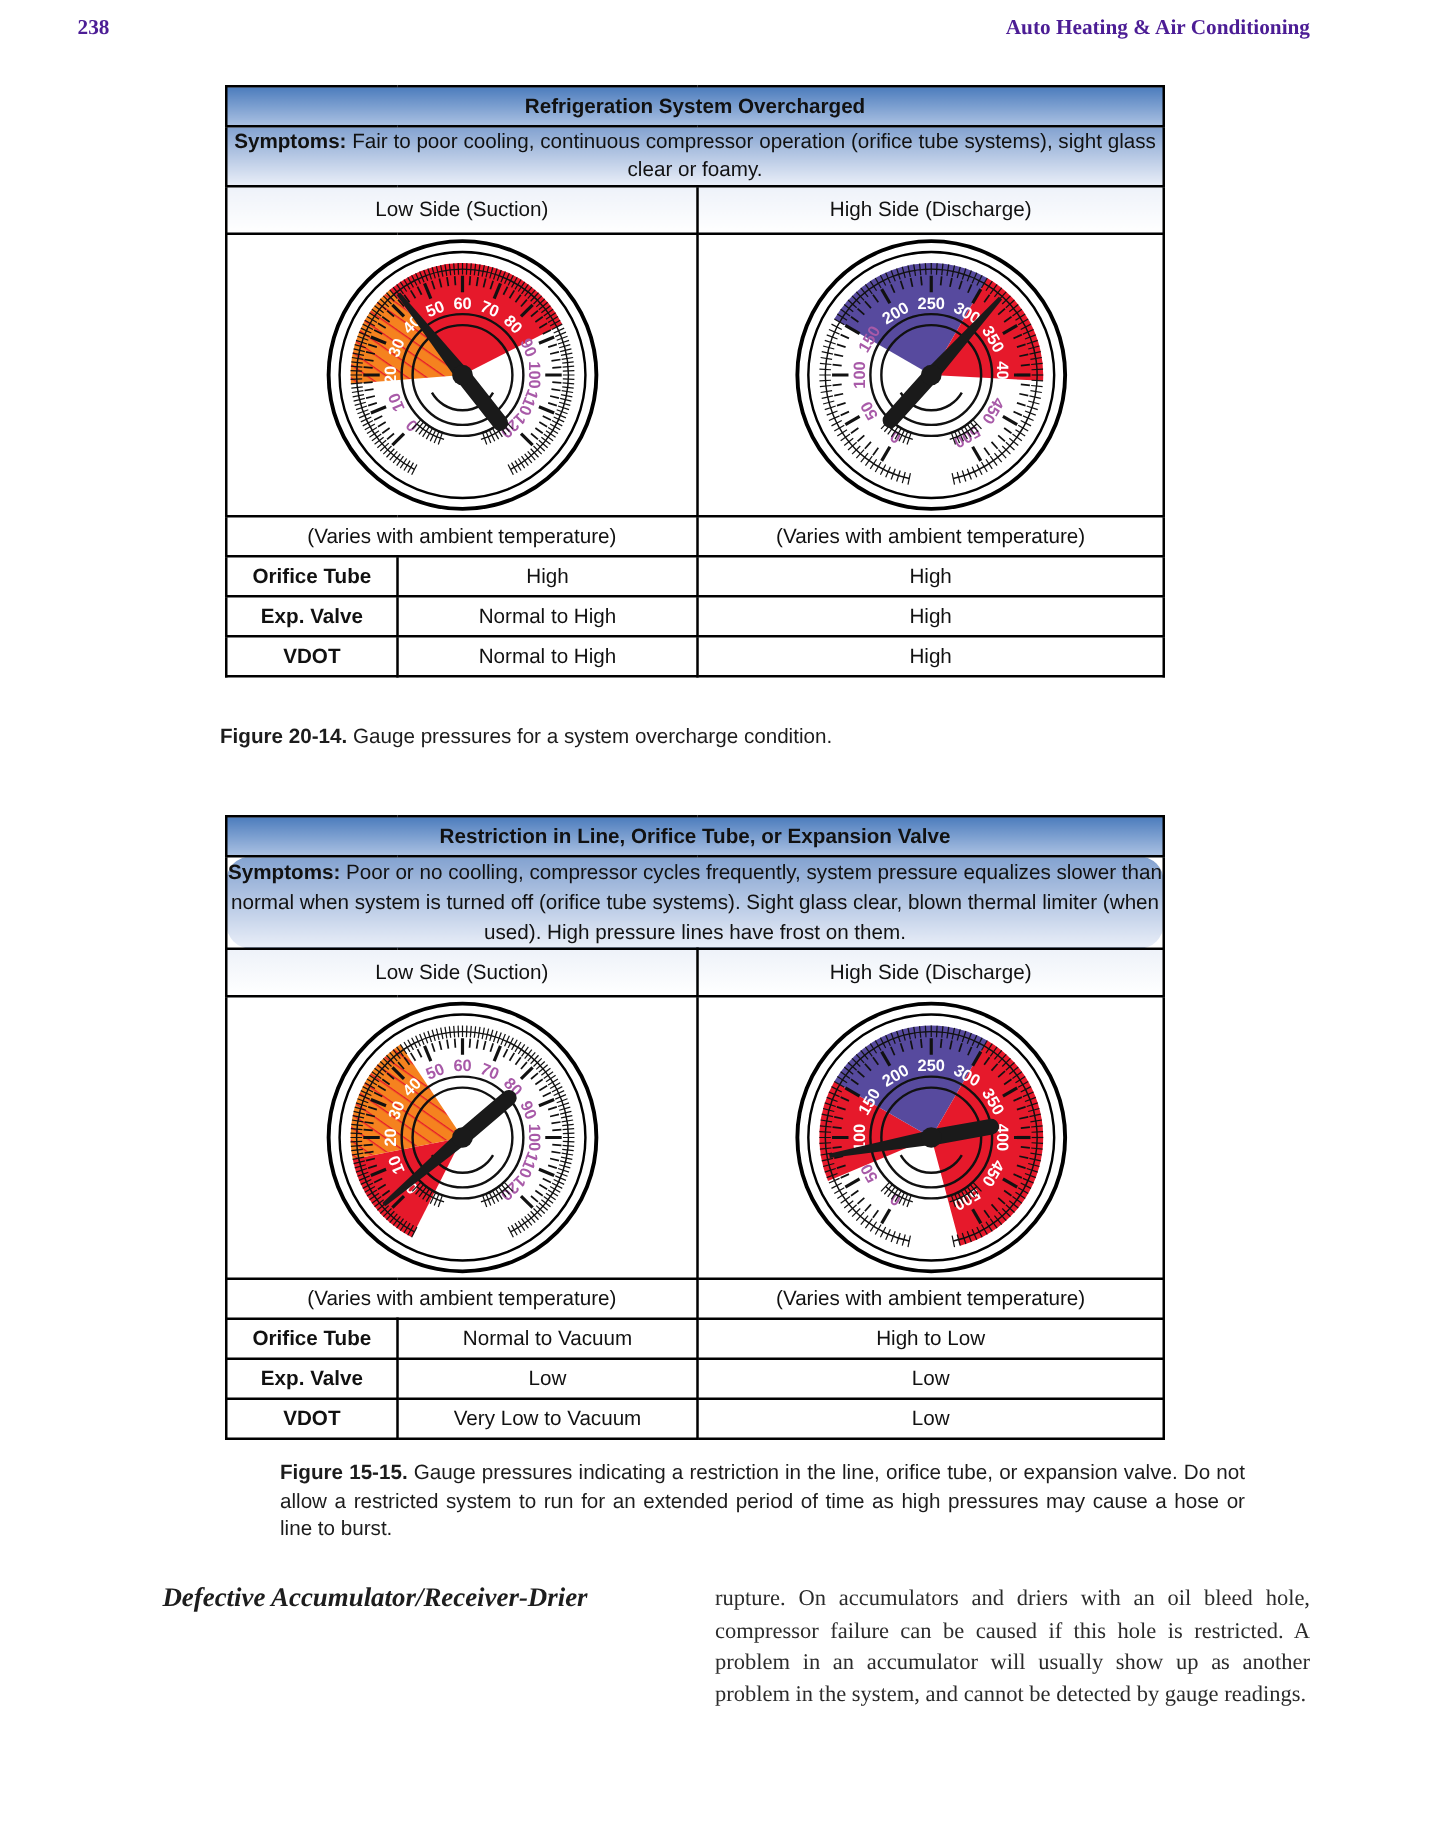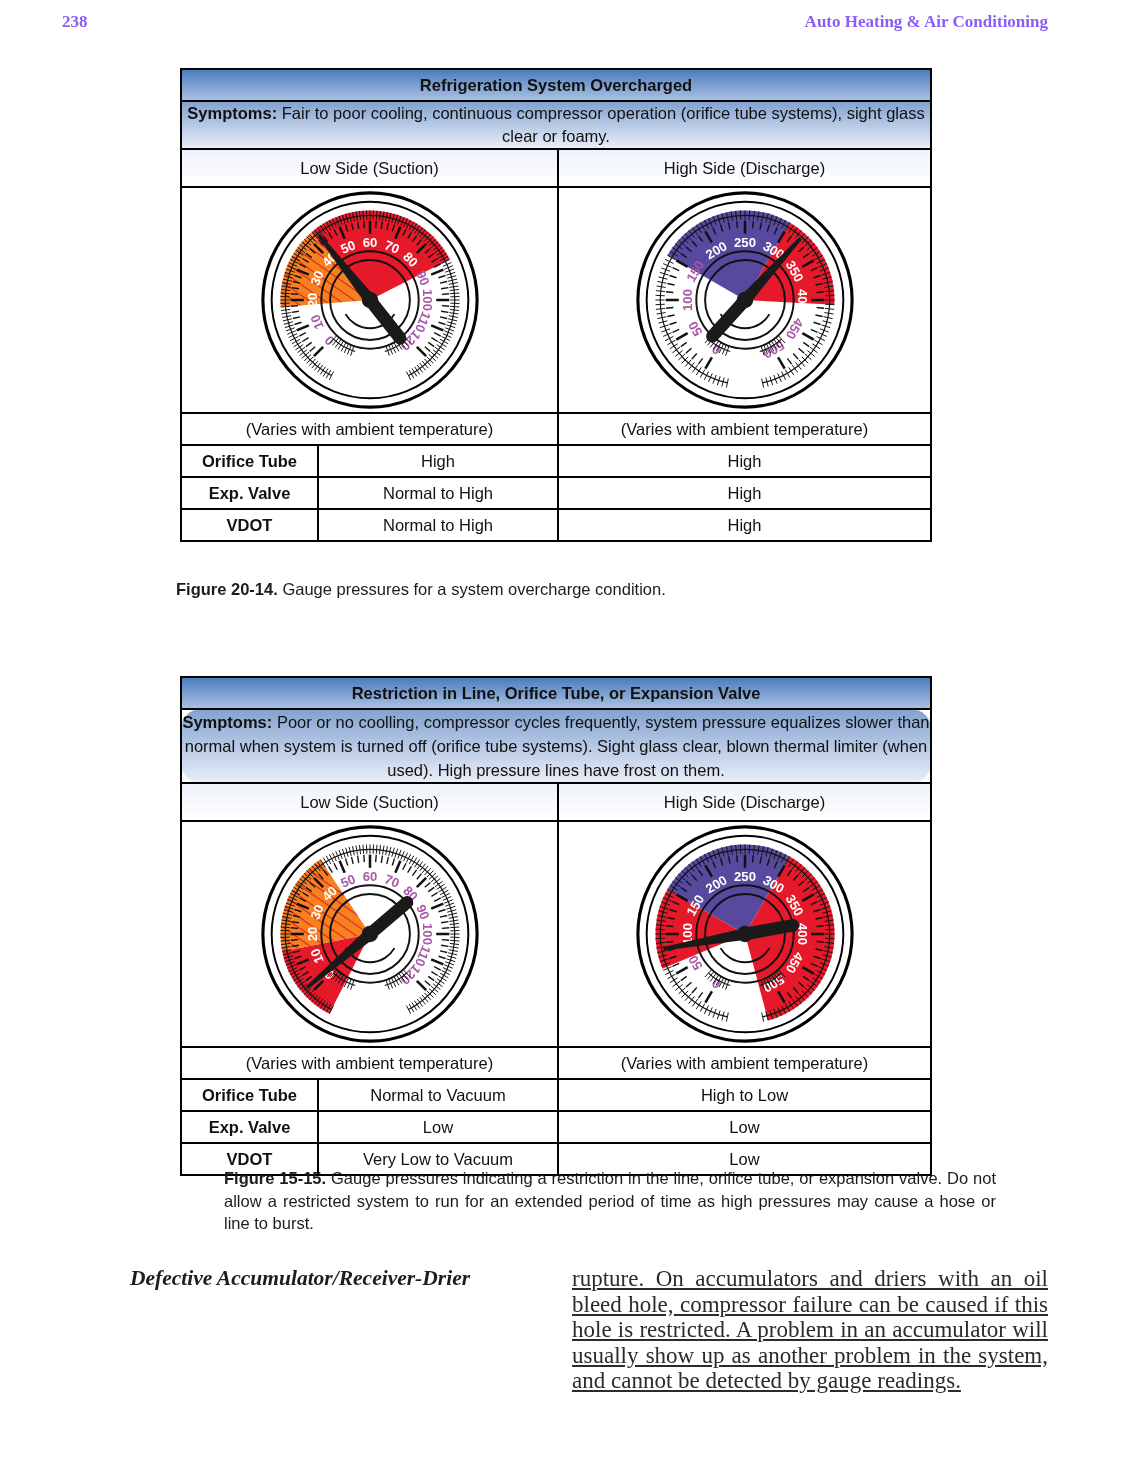--- a/index.html
+++ b/index.html
@@ -2,21 +2,21 @@
 <html><head>
 <meta charset="utf-8">
 <style>
   html,body{margin:0;padding:0;background:#ffffff;}
   .page{position:relative;width:1144px;height:1467px;background:#ffffff;
         font-family:"Liberation Sans",sans-serif;color:#1a1a1a;overflow:hidden;}
 
   
   .page-header{position:absolute;top:12px;left:62px;right:96px;display:flex;
                justify-content:space-between;font-family:"Liberation Serif",serif;
-               font-weight:bold;font-size:17px;color:#8b5cf6;}
+               font-weight:bold;font-size:17px;color:#4c1d95;}
 
   
   table.gauge-table{position:absolute;left:180px;width:750px;border-collapse:collapse;
                     table-layout:fixed;border:2.5px solid #000;}
   table.gauge-table td{border:2px solid #000;text-align:center;vertical-align:middle;
                        font-size:16.5px;color:#111;padding:0;}
   td.title-cell{height:30px;font-weight:bold;font-size:17px;
                 background:linear-gradient(#4d7dbd,#a9c0e2);}
   td.symptoms-cell{text-align:left;font-size:17px;line-height:23px;
                    padding:11px 42px 11px 24px;
@@ -32,21 +32,21 @@
            text-align:justify;margin:0;}
   .caption .cap-label{font-weight:bold;font-style:normal;}
   .caption .cap-text{}
 
   
   .columns{position:absolute;left:62px;top:1266px;width:986px;display:flex;gap:34px;
            font-family:"Liberation Serif",serif;color:#2b2b2b;}
   .col{width:476px;}
   .section-heading{margin:0 0 6px 0;text-align:center;font-size:21.5px;
                    font-weight:bold;font-style:italic;color:#1d1d1d;}
-  .body-par{margin:0;font-size:23px;line-height:25.5px;text-align:justify;text-decoration:underline;}
+  .body-par{margin:0;font-size:18px;line-height:25.5px;text-align:justify;}
   .indent{text-indent:42px;}
   svg.gauge{display:block;margin:0 auto;}
 </style>
 </head>
 <body>
 
 <div class="page">
 
   <div class="page-header">
     <span>238</span>
@@ -553,21 +553,21 @@
     <tr>
       <td class="rowlabel-cell">VDOT</td>
       <td>Normal to High</td>
       <td>High</td>
     </tr>
   </tbody>
     </table>
 
   <p class="caption" style="left:176px;top:578px;width:760px;"><span class="cap-label">Figure 20-14.</span><span class="cap-text"> Gauge pressures for a system overcharge condition.</span></p>
 
-  <table class="gauge-table" style="top:676px;">
+  <table class="gauge-table" style="top:652px;">
     <colgroup>
         <col style="width:137px">
         <col style="width:240px">
         <col style="width:373px">
       </colgroup>
     <tbody>
         <tr>
           <td colspan="3" class="title-cell">Restriction in Line, Orifice Tube, or Expansion Valve</td>
         </tr>
     <tr>

